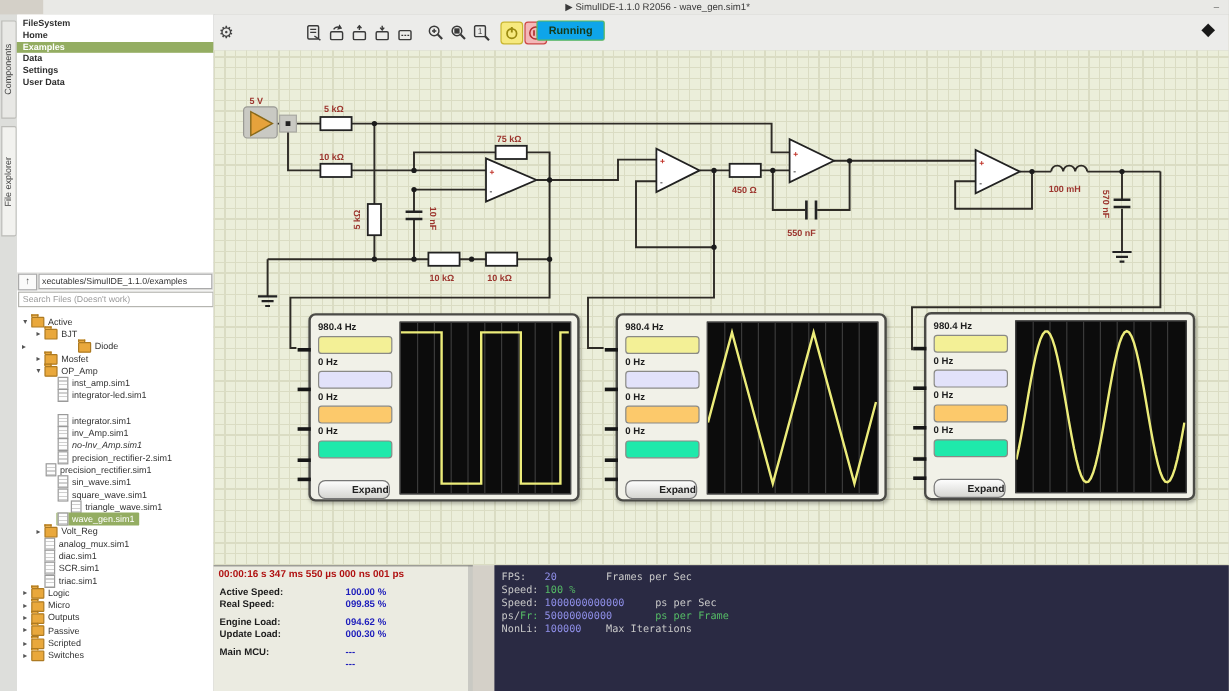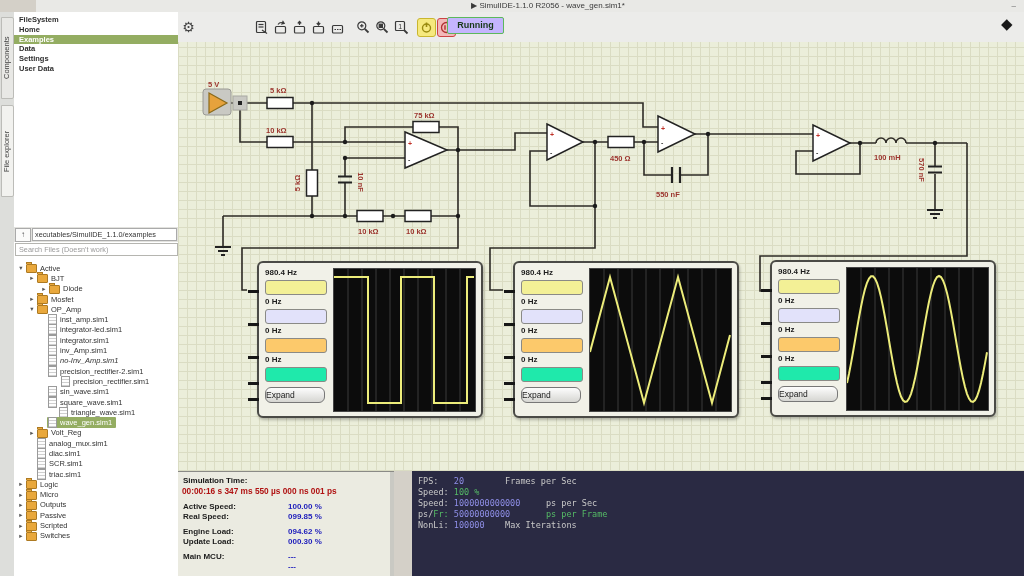--- a/index.html
+++ b/index.html
@@ -35,21 +35,21 @@
   .hl.sel{background:#94ad62;color:#fff;}
   .fold{width:9px;height:7px;background:#e9a83c;border:1px solid #ad7a22;border-radius:1px;position:relative;flex:none;margin-top:1px;}
   .fold:before{content:"";position:absolute;left:-1px;top:-3px;width:4px;height:1px;background:#e9a83c;border:1px solid #ad7a22;border-bottom:none;}
   .fdoc{width:7px;height:9px;background:#fdfdfd;border:1px solid #9a9a9a;flex:none;
         background-image:repeating-linear-gradient(180deg,transparent 0 2px,#cfcfcf 2px 3px);}
   
   #toolbar{position:absolute;left:178px;top:12px;width:846px;height:30px;background:#ececea;border-bottom:1px solid #c6c6c2;}
   .tbtn{position:absolute;top:5px;width:19px;height:20px;display:flex;align-items:center;justify-content:center;}
   .tbtn svg{stroke:#3a3a3a;fill:none;stroke-width:1.2;}
   #gear-btn{left:1px;font-size:14px;color:#444;}
-  #running-badge{position:absolute;left:269px;top:5px;width:55px;height:15px;background:#c4b5fd;border:1px solid #5cb85c;border-radius:2px;
+  #running-badge{position:absolute;left:269px;top:5px;width:55px;height:15px;background:#0ea5e9;border:1px solid #5cb85c;border-radius:2px;
                  font-size:9px;font-weight:bold;color:#163816;text-align:center;line-height:15px;}
   #power-btn,#pause-btn{position:absolute;top:6px;width:17px;height:17px;border-radius:3px;display:flex;align-items:center;justify-content:center;}
   #power-btn{left:239px;background:#f6e97e;border:1px solid #c9b62f;}
   #pause-btn{left:259px;background:#f3b8b8;border:1px solid #cc4444;}
   #diamond-btn{position:absolute;left:823px;top:3px;font-size:15px;color:#191919;}
   
   #canvas{position:absolute;left:178px;top:42px;width:846px;height:429px;background-color:#ebeeda;
     background-image:repeating-linear-gradient(90deg,#dadcc3 0,#dadcc3 1px,transparent 1px,transparent 9px),
                      repeating-linear-gradient(0deg,#dadcc3 0,#dadcc3 1px,transparent 1px,transparent 9px);}
   #circuit-svg{position:absolute;left:0;top:0;}
@@ -59,22 +59,22 @@
   .gnd{stroke:#222;stroke-width:1.8;fill:none;}
   .nd{fill:#1b1b1b;}
   .clabel{fill:#9c352e;font-size:7.5px;font-weight:bold;font-family:"Liberation Sans",sans-serif;}
   .plus{fill:#c03228;font-size:7px;font-weight:bold;font-family:"Liberation Sans",sans-serif;}
   .minus{fill:#444;font-size:7px;font-weight:bold;font-family:"Liberation Sans",sans-serif;}
   
   .scope{position:absolute;width:222px;height:153px;background:#f1f1e8;border:2px solid #4a4a46;border-radius:6px;box-shadow:1px 2px 3px rgba(0,0,0,.25);}
   .sc-left{position:absolute;left:6px;top:3px;width:62px;}
   .sc-freq{font-size:8px;font-weight:bold;color:#1d1d1d;height:10px;line-height:10px;margin-top:2px;}
   .sc-bar{height:13px;border:1px solid #8a8a86;border-radius:3px;margin-top:2px;}
-  .sc-expand{margin-top:5px;width:58px;height:14px;border:1px solid #777;border-radius:6px;background:linear-gradient(#fdfdfd,#d6d6d2);
-             font-size:8.5px;font-weight:normal;text-align:left;line-height:14px;color:#222;}
+  .sc-expand{margin-top:18px;width:58px;height:14px;border:1px solid #777;border-radius:6px;background:linear-gradient(#fdfdfd,#d6d6d2);
+             font-size:8.5px;font-weight:bold;text-align:right;line-height:14px;color:#222;}
   .sc-screen{position:absolute;left:74px;top:5px;width:141px;height:142px;background:#0c0c0c;border:1px solid #444;}
   .pin{position:absolute;left:-11px;width:11px;height:3px;background:#161616;}
   
   #stats{position:absolute;left:178px;top:471px;width:212px;height:105px;background:#ebebe1;border-top:1px solid #8a8a86;font-size:8px;}
   .st-title{padding:4px 0 0 5px;font-weight:bold;color:#151515;}
   .st-time{padding-left:4px;font-weight:bold;color:#b01212;font-size:8.3px;margin-top:1px;}
   .srow{display:flex;padding-left:5px;height:10px;line-height:10px;}
   .srow.g1{margin-top:6px;}.srow.g2{margin-top:5px;}.srow.g3{margin-top:5px;}
   .slabel{width:73px;font-weight:bold;color:#1c1c1c;flex:none;}
   .sval{font-weight:bold;color:#1d1dbb;margin-left:32px;}
@@ -121,21 +121,21 @@
           <span>Active</span>
         </span>
       </div>
       <div class="trow" style="padding-left: 14px;">
         <span class="arrow">▸</span>
         <span class="hl">
           <span class="fold"></span>
           <span>BJT</span>
         </span>
       </div>
-      <div class="trow" style="padding-left: 26px;">
+      <div class="trow" style="padding-left: 2px; gap: 40px;">
         <span class="arrow">▸</span>
         <span class="hl">
           <span class="fold"></span>
           <span>Diode</span>
         </span>
       </div>
       <div class="trow" style="padding-left: 14px;">
         <span class="arrow">▸</span>
         <span class="hl">
           <span class="fold"></span>
@@ -156,49 +156,49 @@
           <span>inst_amp.sim1</span>
         </span>
       </div>
       <div class="trow" style="padding-left: 25px;">
         <span class="arrow"></span>
         <span class="hl">
           <span class="fdoc"></span>
           <span>integrator-led.sim1</span>
         </span>
       </div>
+      <div class="trow" style="padding-left: 25px; margin-top: 10px;">
+        <span class="arrow"></span>
+        <span class="hl">
+          <span class="fdoc"></span>
+          <span>integrator.sim1</span>
+        </span>
+      </div>
       <div class="trow" style="padding-left: 25px;">
         <span class="arrow"></span>
         <span class="hl">
           <span class="fdoc"></span>
-          <span>integrator.sim1</span>
+          <span>inv_Amp.sim1</span>
+        </span>
+      </div>
+      <div class="trow" style="padding-left: 25px; font-style: italic;">
+        <span class="arrow"></span>
+        <span class="hl">
+          <span class="fdoc"></span>
+          <span>no-Inv_Amp.sim1</span>
         </span>
       </div>
       <div class="trow" style="padding-left: 25px;">
         <span class="arrow"></span>
         <span class="hl">
           <span class="fdoc"></span>
-          <span>inv_Amp.sim1</span>
-        </span>
-      </div>
-      <div class="trow" style="padding-left: 25px; font-style: italic;">
-        <span class="arrow"></span>
-        <span class="hl">
-          <span class="fdoc"></span>
-          <span>no-Inv_Amp.sim1</span>
-        </span>
-      </div>
-      <div class="trow" style="padding-left: 25px;">
-        <span class="arrow"></span>
-        <span class="hl">
-          <span class="fdoc"></span>
           <span>precision_rectifier-2.sim1</span>
         </span>
       </div>
-      <div class="trow" style="padding-left: 38px;">
+      <div class="trow" style="padding-left: 15px;">
         <span class="arrow"></span>
         <span class="hl">
           <span class="fdoc"></span>
           <span>precision_rectifier.sim1</span>
         </span>
       </div>
       <div class="trow" style="padding-left: 25px;">
         <span class="arrow"></span>
         <span class="hl">
           <span class="fdoc"></span>
@@ -573,21 +573,20 @@
     </div>
   <div class="pin" style="top: 27px;"></div>
       <div class="pin" style="top: 60px;"></div>
       <div class="pin" style="top: 93px;"></div>
       <div class="pin" style="top: 119px;"></div>
       <div class="pin" style="top: 135px;"></div>
     </div>
   </div>
 
 <div id="stats">
-  <div class="st-title">Simulation Time:</div>
   <div class="st-time">00:00:16 s 347 ms 550 µs 000 ns 001 ps</div>
   <div class="srow g1">
       <span class="slabel">Active Speed:</span>
       <span class="sval">100.00 %</span>
     </div>
   <div class="srow">
       <span class="slabel">Real Speed:</span>
       <span class="sval">099.85 %</span>
     </div>
   <div class="srow g2">

